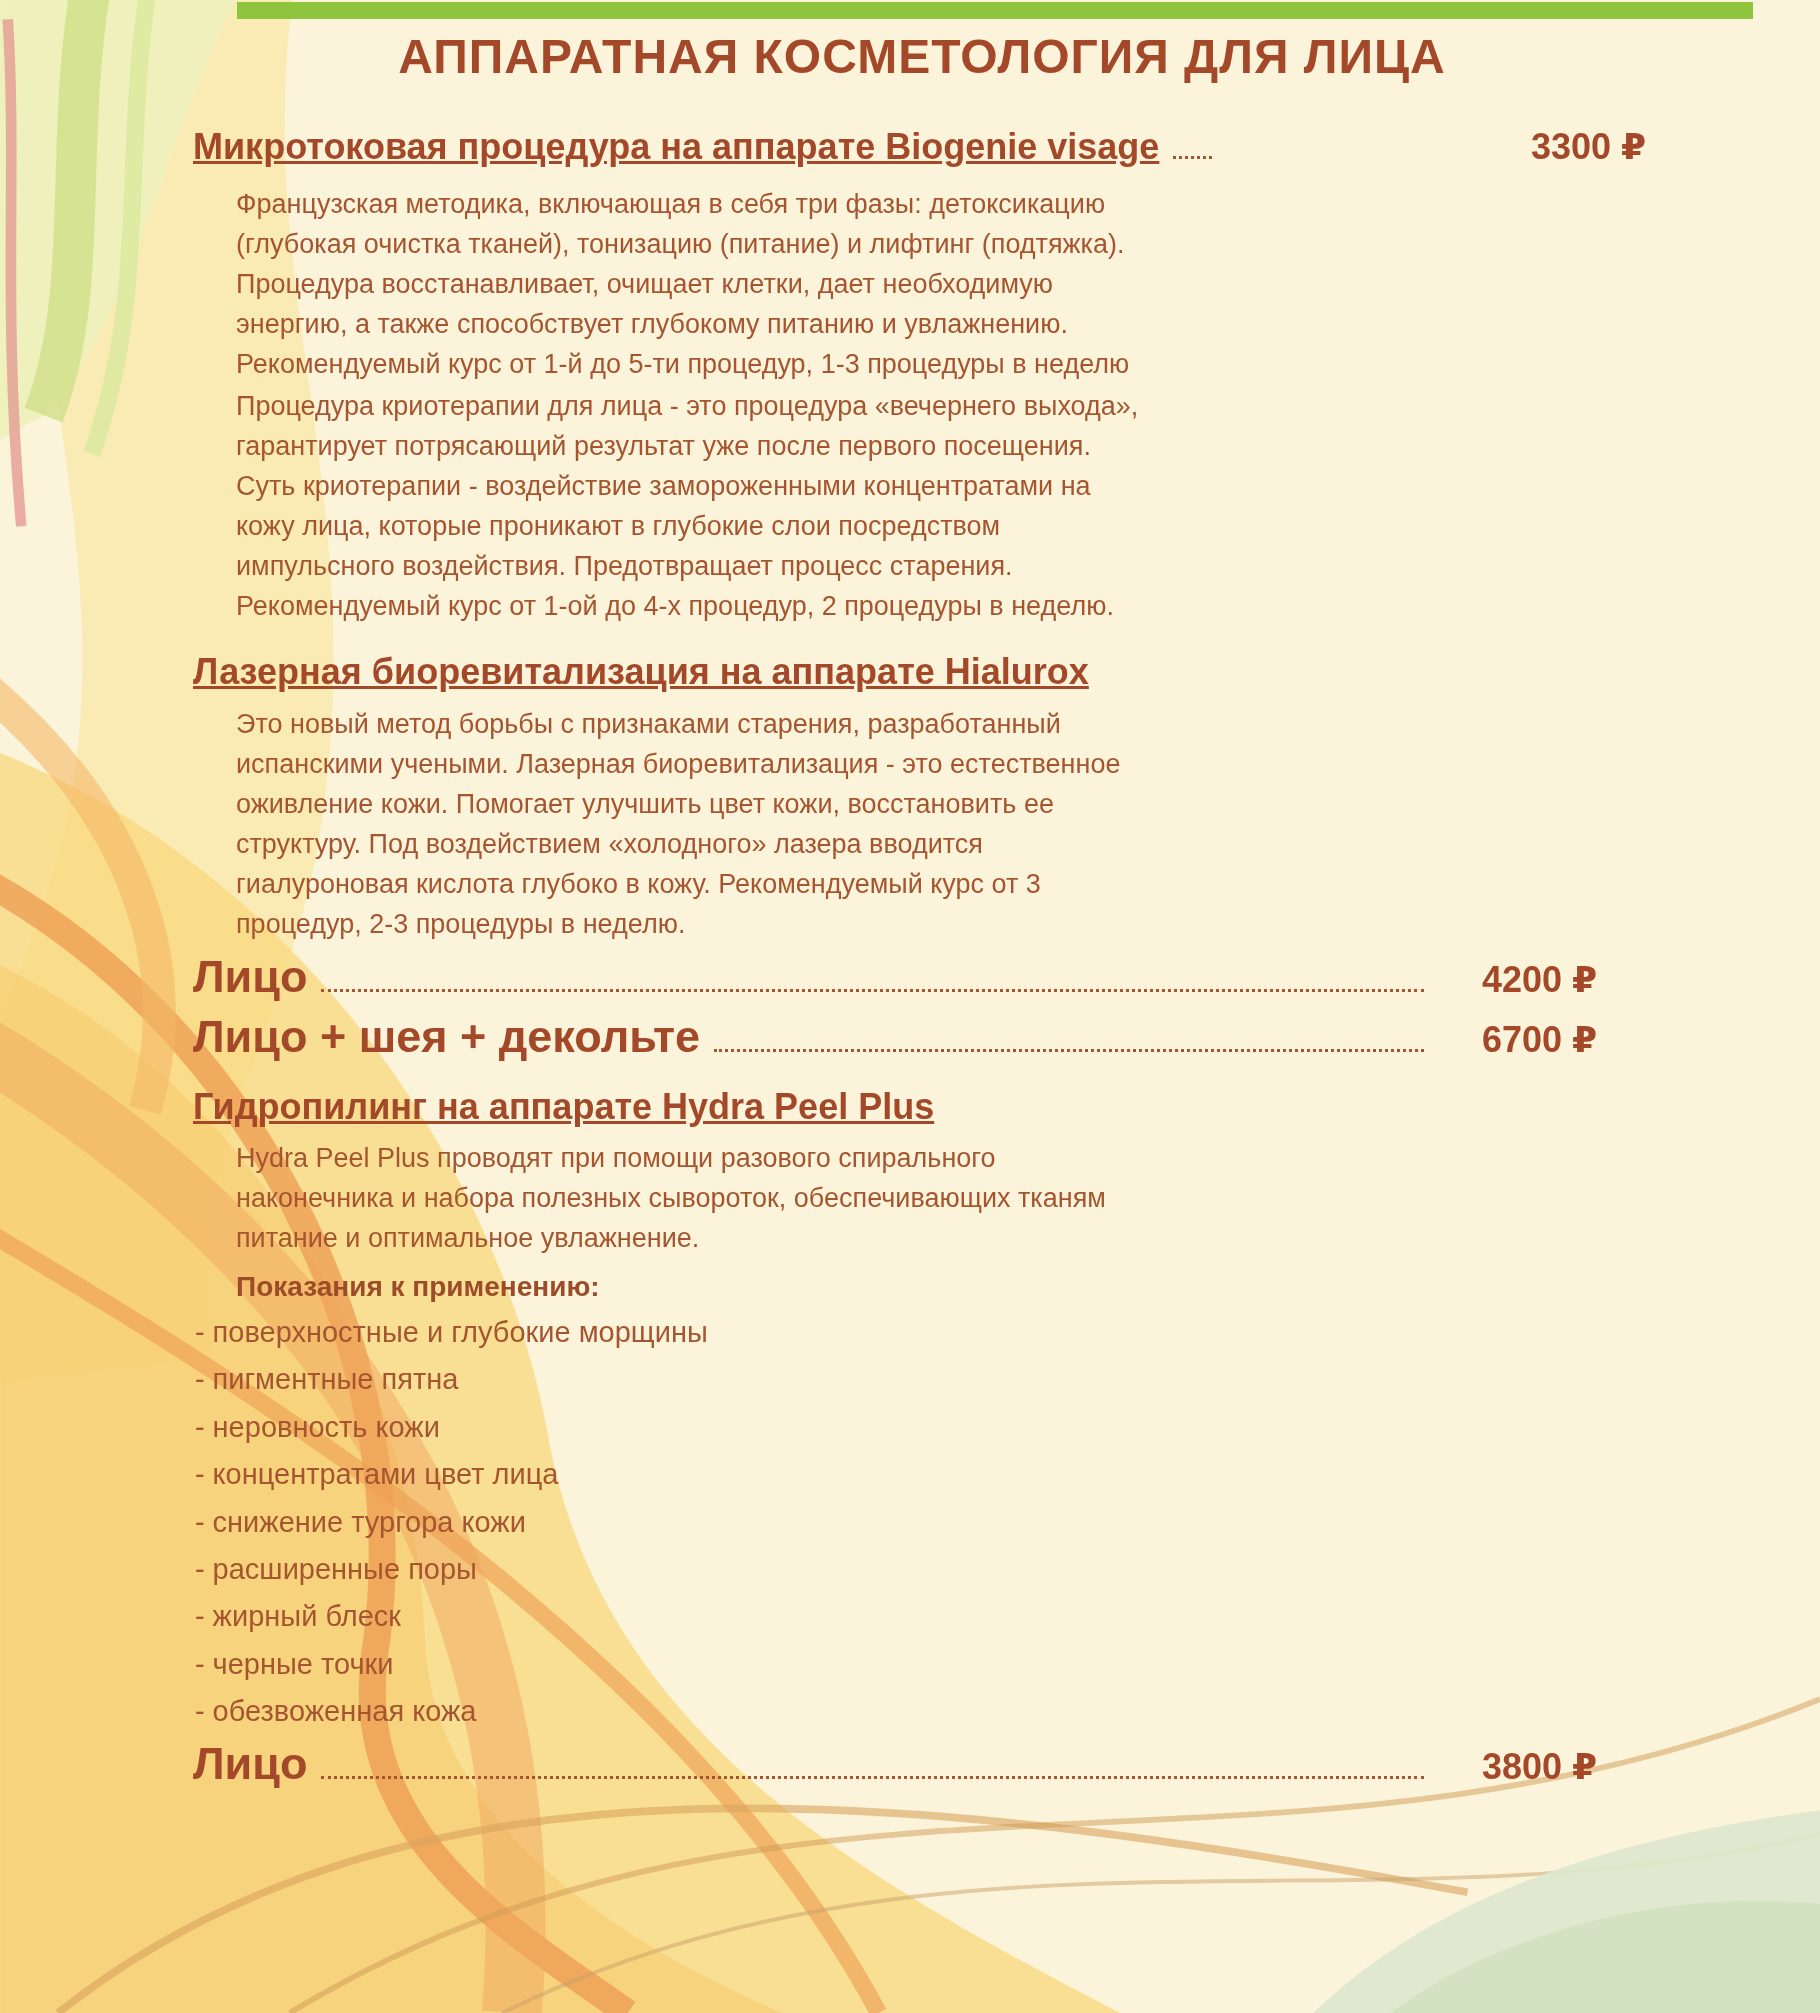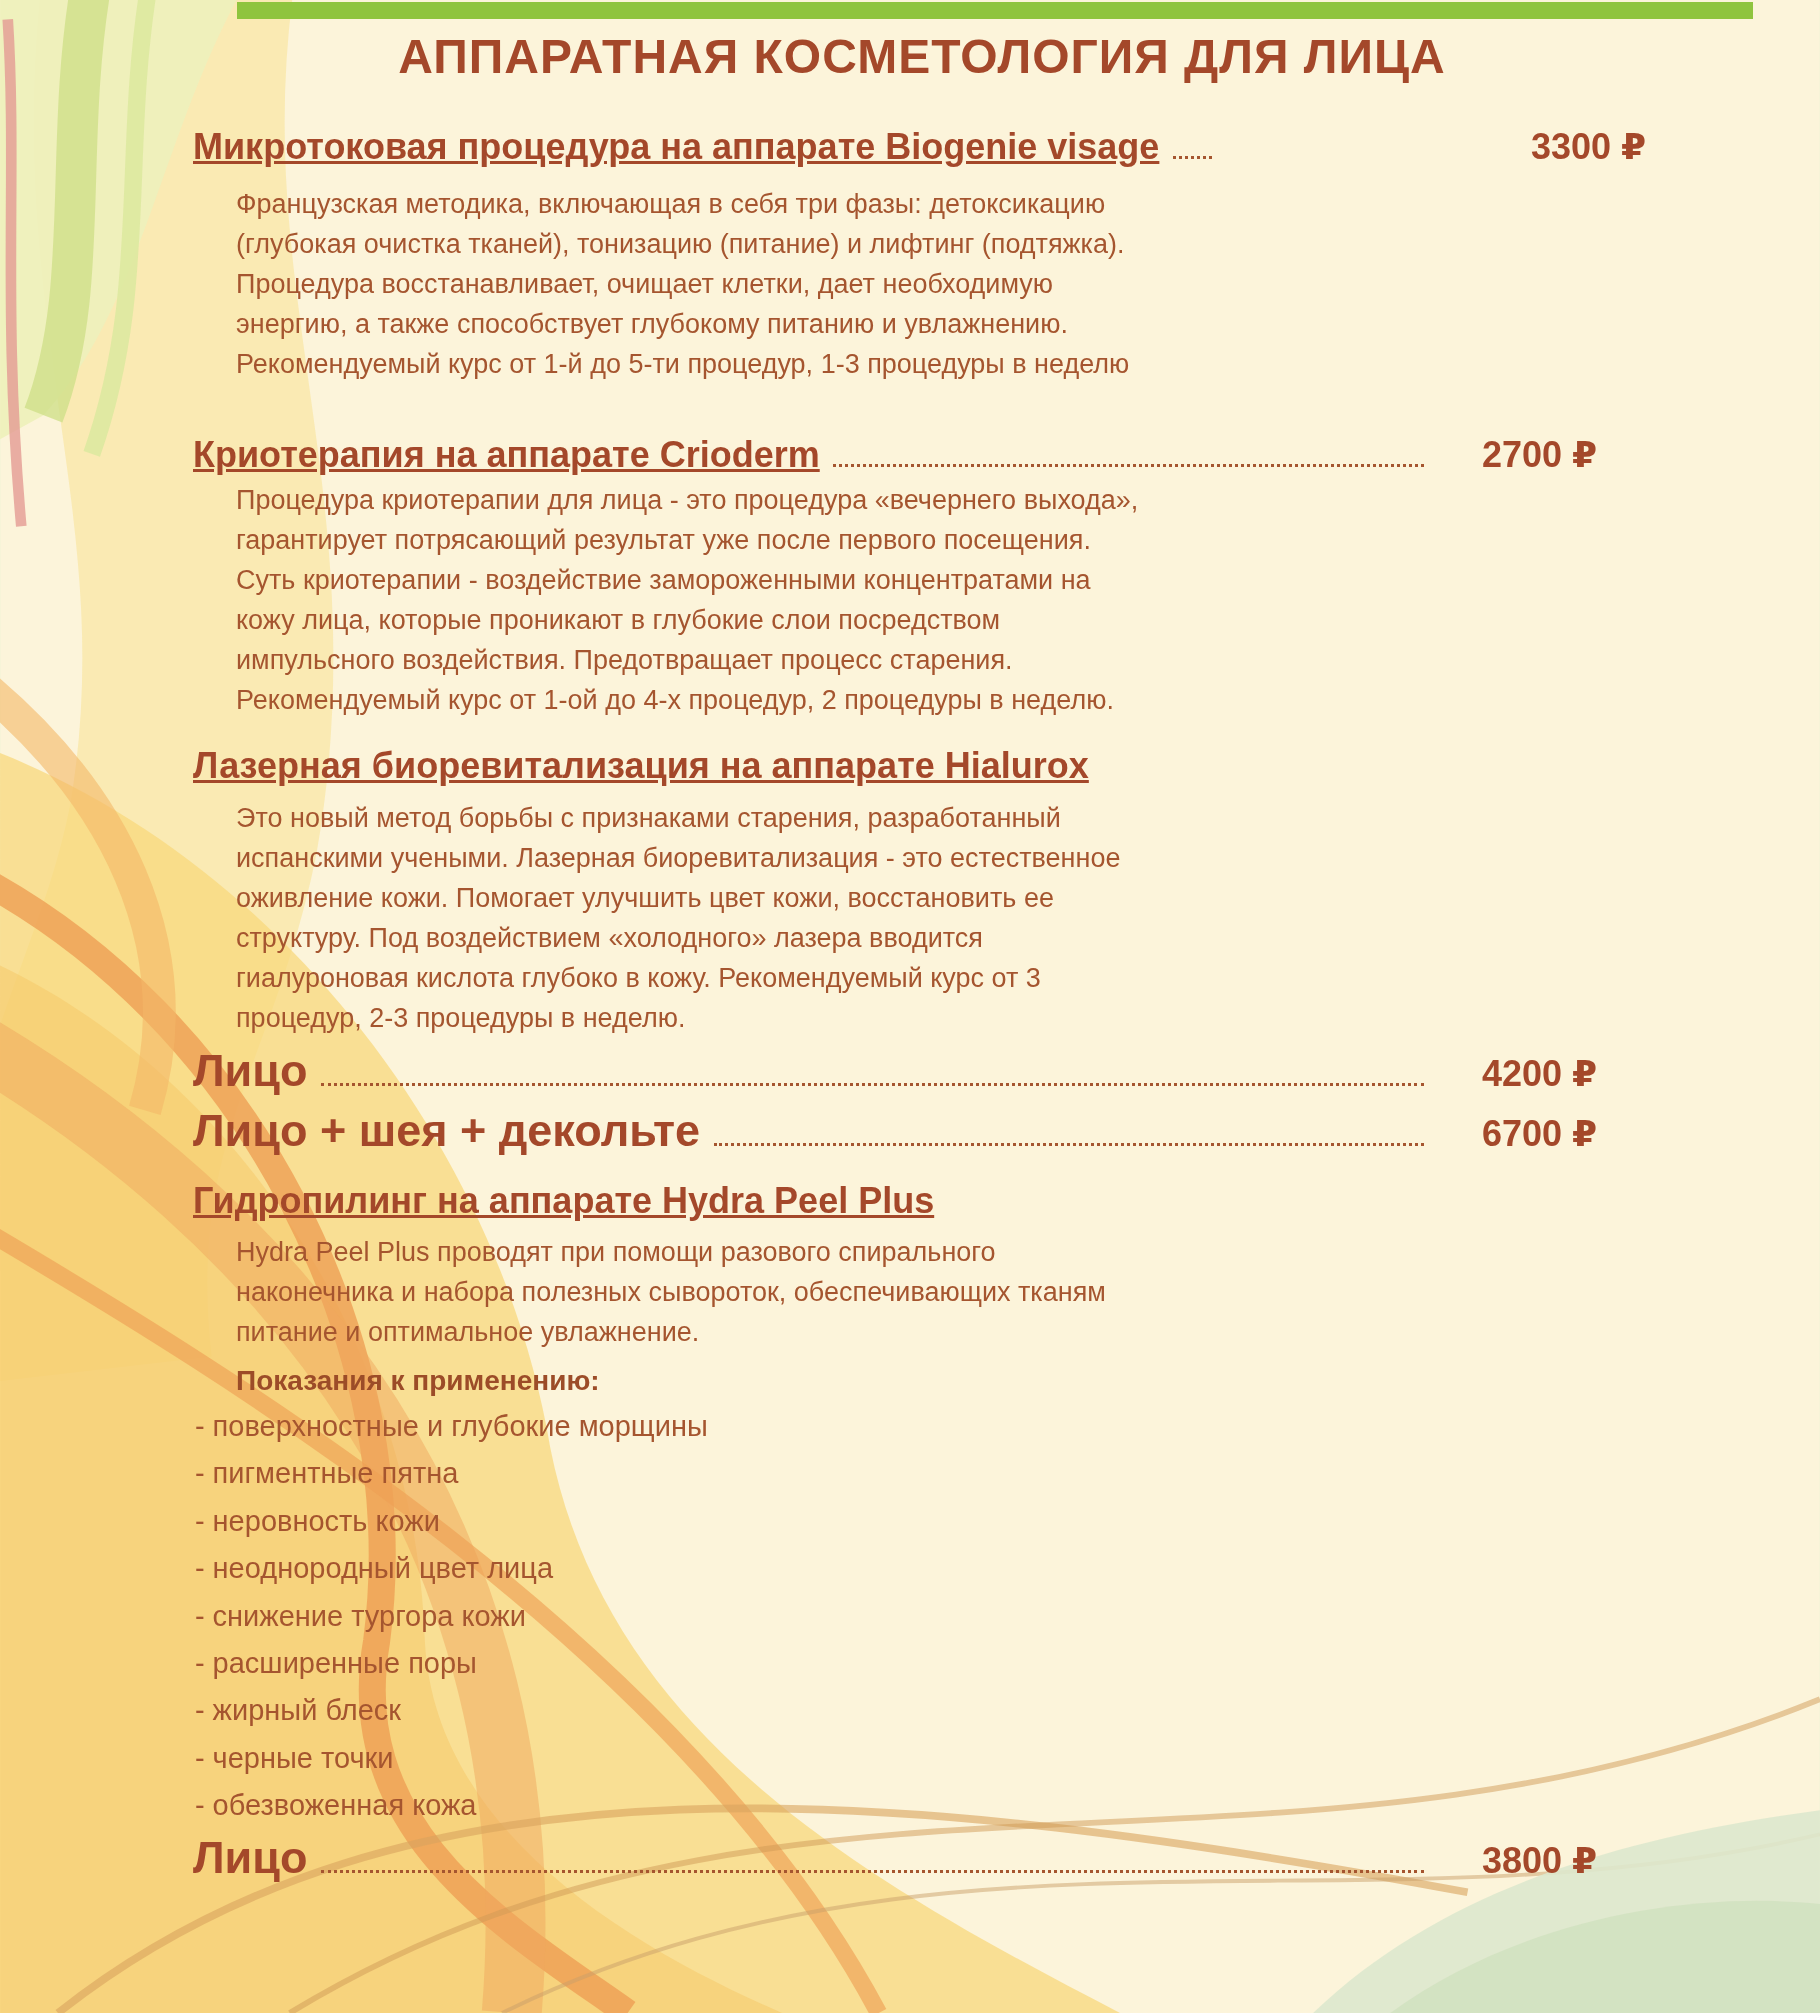--- a/index.html
+++ b/index.html
@@ -118,25 +118,20 @@
 
     <h1 class="title">АППАРАТНАЯ КОСМЕТОЛОГИЯ ДЛЯ ЛИЦА</h1>
 
     <div class="svc-row">
       <span class="svc-title">Микротоковая процедура на аппарате Biogenie visage</span>
       <span class="leader short"></span>
       <span class="price">3300 ₽</span>
     </div>
     <p class="desc">Французская методика, включающая в себя три фазы: детоксикацию (глубокая очистка тканей), тонизацию (питание) и лифтинг (подтяжка). Процедура восстанавливает, очищает клетки,  дает необходимую энергию, а также способствует глубокому питанию и увлажнению. Рекомендуемый курс от 1-й до 5-ти процедур, 1-3 процедуры в неделю</p>
 
-    <div class="svc-row row2">
-      <span class="svc-title">Криотерапия на аппарате Crioderm</span>
-      <span class="leader"></span>
-      <span class="price">2700 ₽</span>
-    </div>
     <p class="desc m1">Процедура  криотерапии для лица - это процедура «вечернего выхода», гарантирует потрясающий результат уже после первого посещения. Суть криотерапии - воздействие замороженными концентратами на кожу лица, которые проникают в глубокие слои посредством импульсного  воздействия. Предотвращает процесс старения.  Рекомендуемый  курс  от  1-ой до  4-х  процедур, 2 процедуры в неделю.</p>
 
     <div class="svc-row row3 heading-only">
       <span class="svc-title">Лазерная биоревитализация на аппарате Hialurox</span>
     </div>
     <p class="desc" style="margin-top:9.7px">Это новый метод борьбы с признаками старения, разработанный испанскими учеными. Лазерная биоревитализация - это естественное оживление кожи. Помогает улучшить цвет кожи, восстановить ее структуру. Под воздействием «холодного» лазера вводится гиалуроновая кислота глубоко в кожу. Рекомендуемый курс от 3 процедур, 2-3 процедуры в неделю.</p>
 
     <div class="prow first">
       <span class="plabel">Лицо</span>
       <span class="leader"></span>
@@ -151,21 +146,21 @@
     <div class="svc-row row3 heading-only">
       <span class="svc-title">Гидропилинг на аппарате Hydra Peel Plus</span>
     </div>
     <p class="desc" style="margin-top:7.7px">Hydra Peel Plus проводят при помощи разового спирального наконечника и набора полезных сывороток, обеспечивающих тканям питание и оптимальное увлажнение.</p>
 
     <div class="ind-title">Показания к применению:</div>
     <ul class="indications">
       <li>- поверхностные и глубокие морщины</li>
       <li>- пигментные пятна</li>
       <li>- неровность кожи</li>
-      <li>- неоднородный цвет лица</li>
+      <li>- концентратами цвет лица</li>
       <li>- снижение тургора кожи</li>
       <li>- расширенные поры</li>
       <li>- жирный блеск</li>
       <li>- черные точки</li>
       <li>- обезвоженная кожа</li>
     </ul>
 
     <div class="prow first">
       <span class="plabel">Лицо</span>
       <span class="leader"></span>

